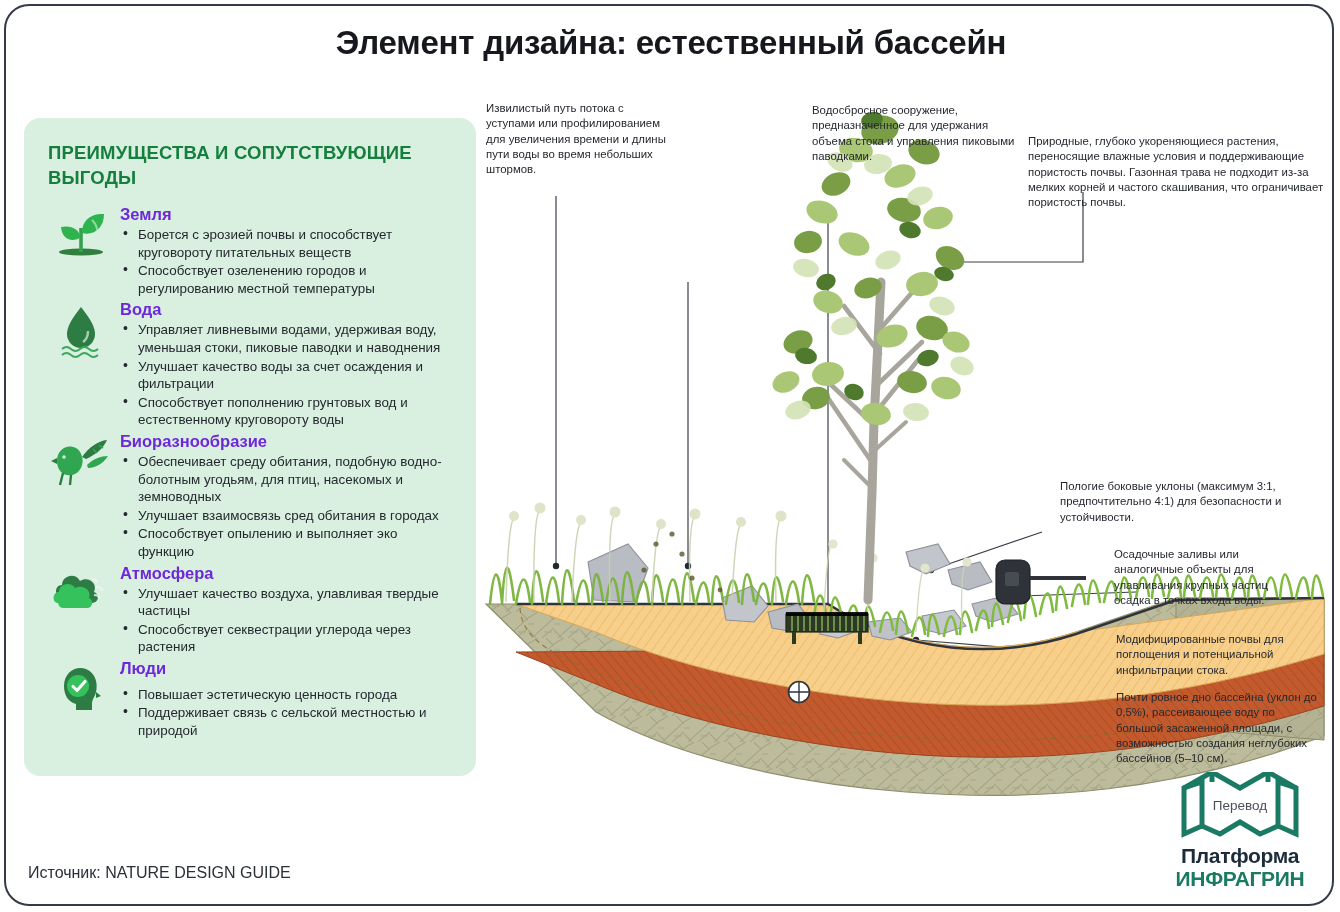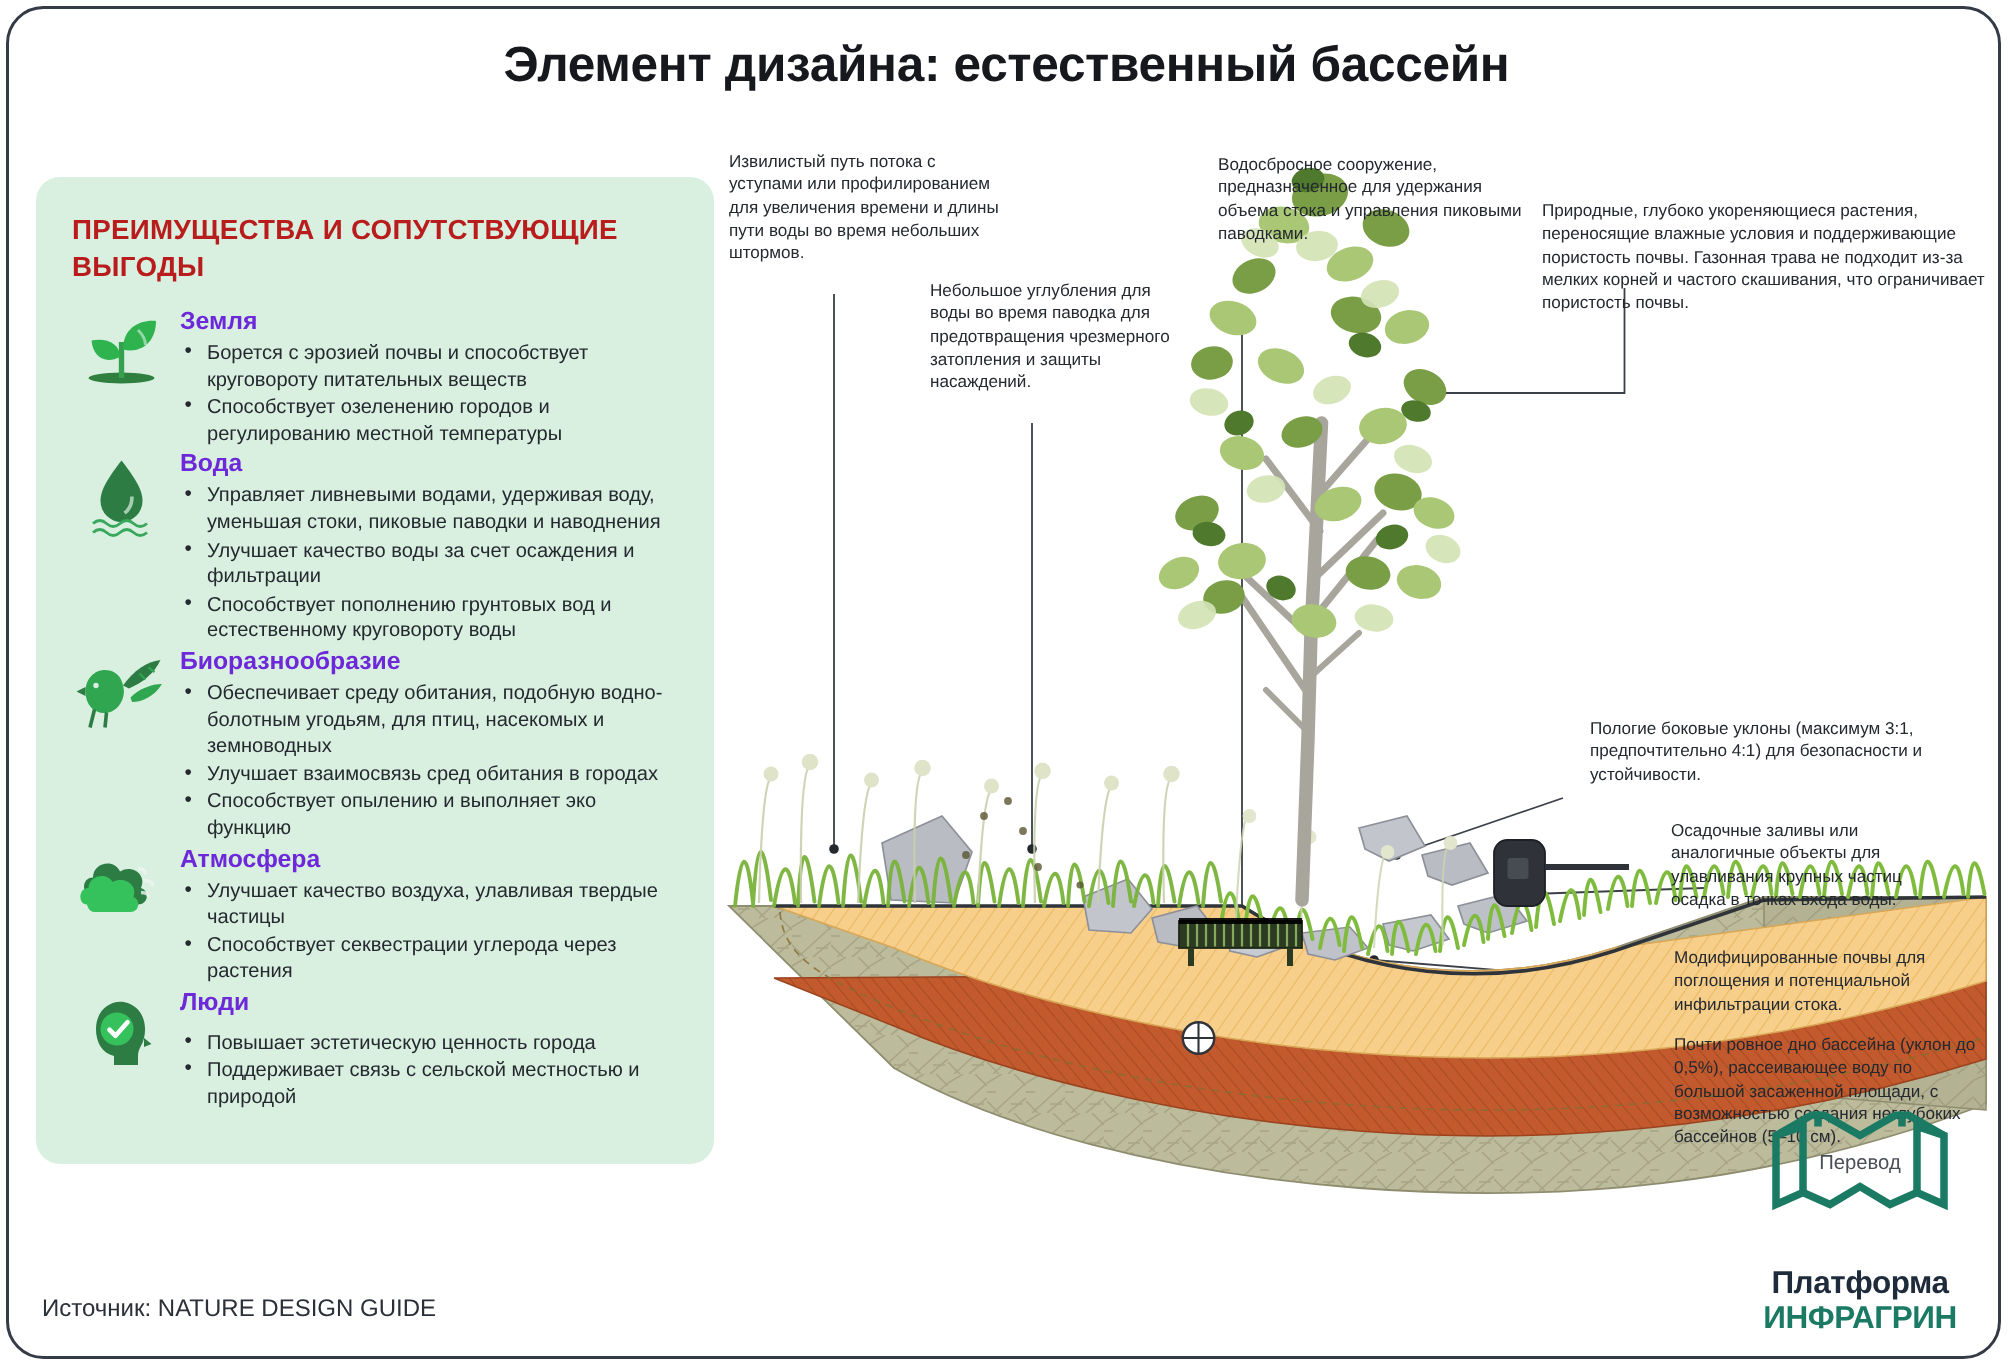--- a/index.html
+++ b/index.html
@@ -19,21 +19,21 @@
     position:absolute;left:0;top:18px;width:1330px;text-align:center;
     font-size:33px;font-weight:bold;color:#16181d;letter-spacing:-0.2px;
   }
   
   .sidebar{
     position:absolute;left:18px;top:112px;width:452px;height:658px;
     background:#d9f0e0;border-radius:16px;box-sizing:border-box;
     padding:22px 18px 10px 18px;
   }
   .sidebar-title{
-    color:#b91c1c;font-size:18.5px;font-weight:bold;line-height:25px;
+    color:#15803d;font-size:18.5px;font-weight:bold;line-height:25px;
     letter-spacing:.2px;margin:0 0 14px 6px;width:400px;
   }
   .benefit{position:relative;display:flex;margin:0 0 1px 0;}
   .benefit-icon{
     width:78px;min-width:78px;display:flex;align-items:flex-start;
     justify-content:center;padding-top:4px;
   }
   .benefit-body{flex:1;padding-right:4px;}
   .benefit-h{
     color:#6d28d9;font-size:16.5px;font-weight:bold;margin:0 0 2px 0;line-height:20px;
@@ -54,21 +54,21 @@
   .ann{
     position:absolute;font-size:11.4px;line-height:15.3px;color:#24282f;
   }
   .ann p{margin:0 0 11px 0;}
   .ann p:last-child{margin-bottom:0;}
   
   .stage{position:absolute;left:470px;top:86px;width:860px;height:760px;}
   .stage svg{display:block;}
   
   .logo{position:absolute;right:24px;bottom:14px;width:136px;text-align:center;}
-  .logo .lw1{font-size:21px;font-weight:bold;color:#1d2b3a;line-height:23px;letter-spacing:-.3px;margin-top:31px;}
+  .logo .lw1{font-size:21px;font-weight:bold;color:#1d2b3a;line-height:23px;letter-spacing:-.3px;}
   .logo .lw2{font-size:21px;font-weight:bold;color:#1b7a63;line-height:23px;letter-spacing:-.3px;}
   .logo .perevod{
     position:absolute;left:50%;transform:translateX(-50%);top:26px;
     font-size:13.5px;color:#4a4f57;
   }
 </style>
 </head>
 <body>
 
 <div class="card">
@@ -417,23 +417,20 @@
           </g>
         </g>
       </g>
     </svg>
   </div>
 
   <div class="ann" style="left:480px;top:95px;width:185px;">
     <p>Извилистый путь потока с уступами или профилированием для увеличения времени и длины пути воды во время небольших штормов.</p>
   </div>
 
-  <div class="ann" style="left:614px;top:181px;width:168px;">
-    <p>Небольшое углубления для воды во время паводка для предотвращения чрезмерного затопления и защиты насаждений.</p>
-  </div>
 
   <div class="ann" style="left:806px;top:97px;width:210px;">
     <p>Водосбросное сооружение, предназначенное для удержания объема стока и управления пиковыми паводками.</p>
   </div>
 
   <div class="ann" style="left:1022px;top:92px;width:300px;margin-top:36px;">
     <p>Природные, глубоко укореняющиеся растения, переносящие влажные условия и поддерживающие пористость почвы. Газонная трава не подходит из-за мелких корней и частого скашивания, что ограничивает пористость почвы.</p>
   </div>
 
   <div class="ann" style="left:1054px;top:473px;width:262px;">

